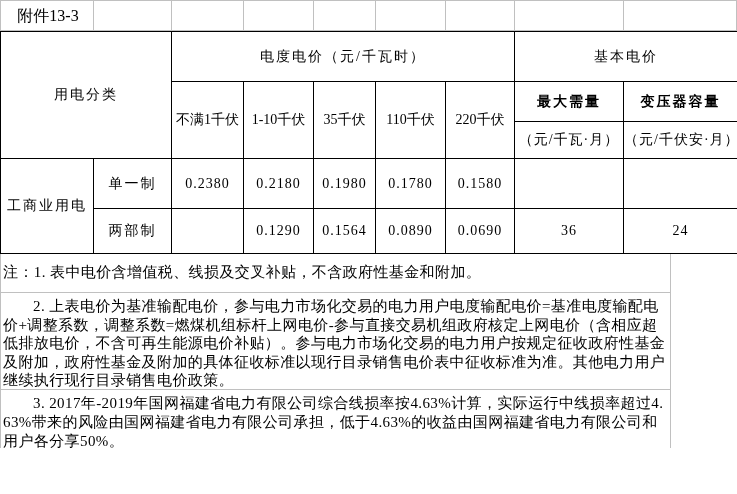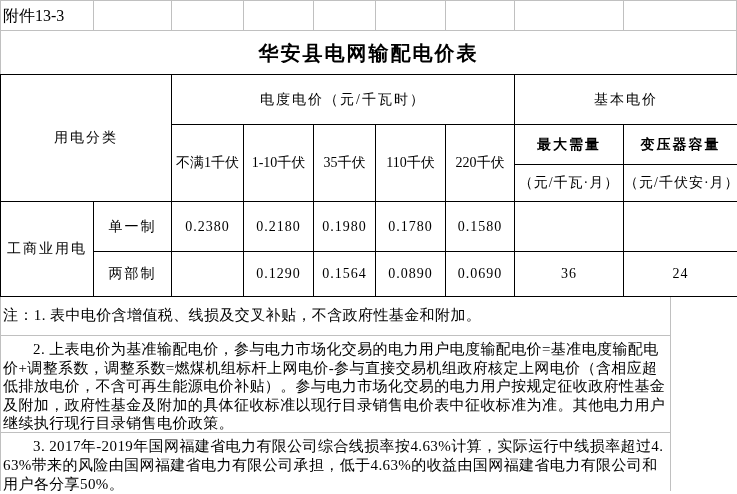--- a/index.html
+++ b/index.html
@@ -11,21 +11,21 @@
     box-sizing:border-box;
   }
   
   .grid-row {
     display:flex; height:31px; box-sizing:border-box;
     border-top:1px solid #c0c0c0;
     border-bottom:1px solid #c0c0c0;
     border-left:1px solid #c0c0c0;
   }
   .gcell { border-right:1px solid #c0c0c0; box-sizing:border-box; height:100%; }
-  .gc0{width:93px; font-size:16px; line-height:29px; padding-left:2px;}
+  .gc0{width:93px; font-size:16px; line-height:29px; padding-left:2px;text-align:center;}
   .gc1{width:78px;} .gc2{width:72px;} .gc3{width:70px;} .gc4{width:62px;}
   .gc5{width:70px;} .gc6{width:69px;} .gc7{width:109px;} .gc8{flex:1;}
   
   .title-row {
     height:43px; box-sizing:border-box;
     border-left:1px solid #c0c0c0; border-right:1px solid #c0c0c0;
     text-align:center; font-weight:bold; font-size:20px;
     letter-spacing:2px; line-height:45px;
   }
   
@@ -64,21 +64,20 @@
     <div class="gcell gc1"></div>
     <div class="gcell gc2"></div>
     <div class="gcell gc3"></div>
     <div class="gcell gc4"></div>
     <div class="gcell gc5"></div>
     <div class="gcell gc6"></div>
     <div class="gcell gc7"></div>
     <div class="gcell gc8"></div>
   </div>
 
-  <div class="title-row">华安县电网输配电价表</div>
 
   <table class="price">
     <colgroup>
       <col style="width:93px">
         <col style="width:78px">
         <col style="width:72px">
       <col style="width:70px">
         <col style="width:62px">
         <col style="width:70px">
       <col style="width:69px">

